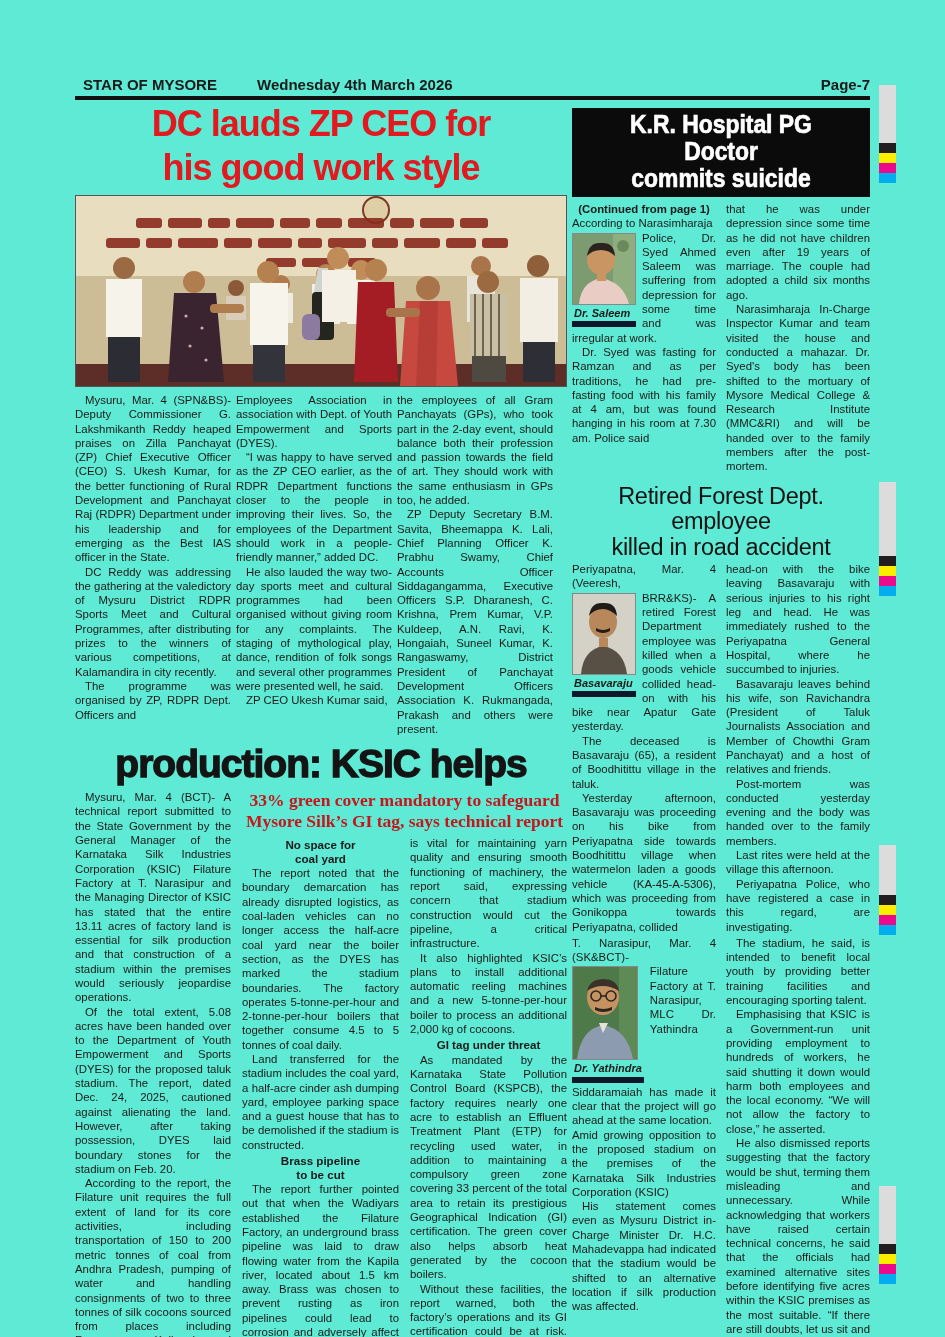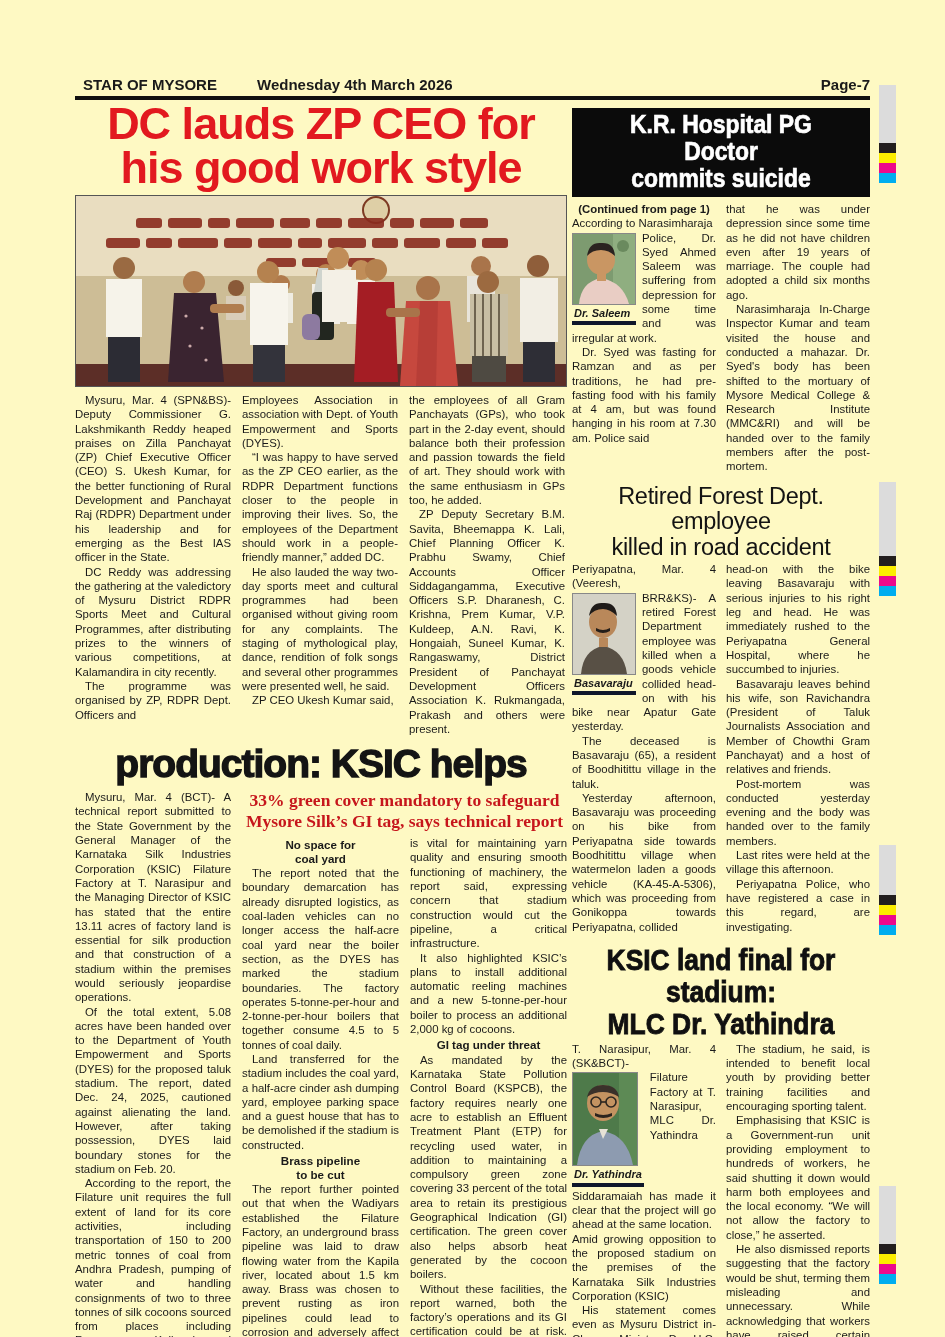--- a/index.html
+++ b/index.html
@@ -1,41 +1,41 @@
 <!DOCTYPE html>
 <html><head>
 <meta charset="utf-8">
 <style>
   html,body{margin:0;padding:0;background:#ffffff;}
-  .page{position:relative;width:945px;height:1337px;background:#fef9c3;overflow:hidden;
+  .page{position:relative;width:945px;height:1337px;background:#5eead4;overflow:hidden;
         font-family:"Liberation Sans",sans-serif;color:#1a1a1a;}
   
   .hdr{position:absolute;left:75px;top:76px;width:795px;height:18px;
        font-weight:bold;font-size:15px;}
   .hdr .masthead{position:absolute;left:8px;top:0;}
   .hdr .pdate{position:absolute;left:182px;top:0;}
   .hdr .pno{position:absolute;right:0;top:0;}
   .hdr-rule{position:absolute;left:75px;top:96px;width:795px;height:4px;background:#111;}
 
   
   .bt{font-size:11.4px;line-height:14.3px;text-align:justify;}
   .bt p{margin:0;text-indent:10px;}
   .bt p.ni{text-indent:0;}
   .colsub{font-weight:bold;text-align:center;font-size:11.6px;line-height:13.5px;margin:2px 0 1px;}
-  .photo-float{float:left;margin:2px 6px 2px 0;border-bottom:4px solid #0f172a;padding-bottom:1px;}
+  .photo-float{float:left;margin:2px 6px 2px 0;border-bottom:6px solid #0f172a;padding-bottom:1px;}
   .photo-float .cap{font-weight:bold;font-style:italic;font-size:11px;padding:1px 2px 0;}
   .photo-float svg{display:block;border:1px solid #888;}
 
   
   .region-left{position:absolute;left:75px;top:102px;width:492px;}
   .h-dc{margin:0;text-align:center;color:#e2191f;font-weight:bold;
-        font-size:45px;line-height:44px;letter-spacing:-1px;}
+        font-size:36px;line-height:44px;letter-spacing:-1px;}
   .main-photo{margin-top:5px;border:1px solid #555;}
   .main-photo svg{display:block;}
-  .cols3{display:flex;gap:11px;margin-top:6px;}
+  .cols3{display:flex;gap:5px;margin-top:6px;}
   .cols3 .c{width:156px;}
 
   .h-stadium{margin:8px 0 0;text-align:center;color:#141414;font-weight:bold;
              font-size:39px;line-height:40px;letter-spacing:-1px;
              -webkit-text-stroke:1.3px #141414;}
   .stadium-body{display:flex;gap:11px;margin-top:6px;}
   .stadium-body .sc1{width:156px;}
   .stadium-body .srt{width:325px;}
   .sub-red{font-family:"Liberation Serif",serif;font-weight:bold;color:#c6161c;
            text-align:center;font-size:17.5px;line-height:21px;margin-bottom:4px;}
@@ -297,24 +297,20 @@
       </div>
       <div class="c">
         <p class="ni">head-on with the bike leaving Basavaraju with serious injuries to his right leg and head. He was immediately rushed to the Periyapatna General Hospital, where he succumbed to injuries.</p>
         <p>Basavaraju leaves behind his wife, son Ravichandra (President of Taluk Journalists Association and Member of Chowthi Gram Panchayat) and a host of relatives and friends.</p>
         <p>Post-mortem was conducted yesterday evening and the body was handed over to the family members.</p>
         <p>Last rites were held at the village this afternoon.</p>
         <p>Periyapatna Police, who have registered a case in this regard, are investigating.</p>
       </div>
     </div>
 
-    <h2 class="h-ksic">
-      <div class="ln">KSIC land final for stadium:</div>
-      <div class="ln">MLC Dr. Yathindra</div>
-    </h2>
 
     <div class="cols2 bt" style="margin-top:2px;">
       <div class="c">
         <p class="ni">T. Narasipur, Mar. 4 (SK&amp;BCT)-</p>
         <div class="photo-float">
           <svg width="64" height="92" viewBox="0 0 64 92">
             <rect width="64" height="92" fill="#4e7a4a"></rect>
             <rect x="46" width="18" height="92" fill="#5d8a55"></rect>
             <ellipse cx="30" cy="30" rx="16" ry="18" fill="#c49361"></ellipse>
             <path d="M14 24 Q17 12 30 12 Q44 12 46 24 Q38 19 30 19 Q21 19 14 24Z" fill="#3a312a"></path>

